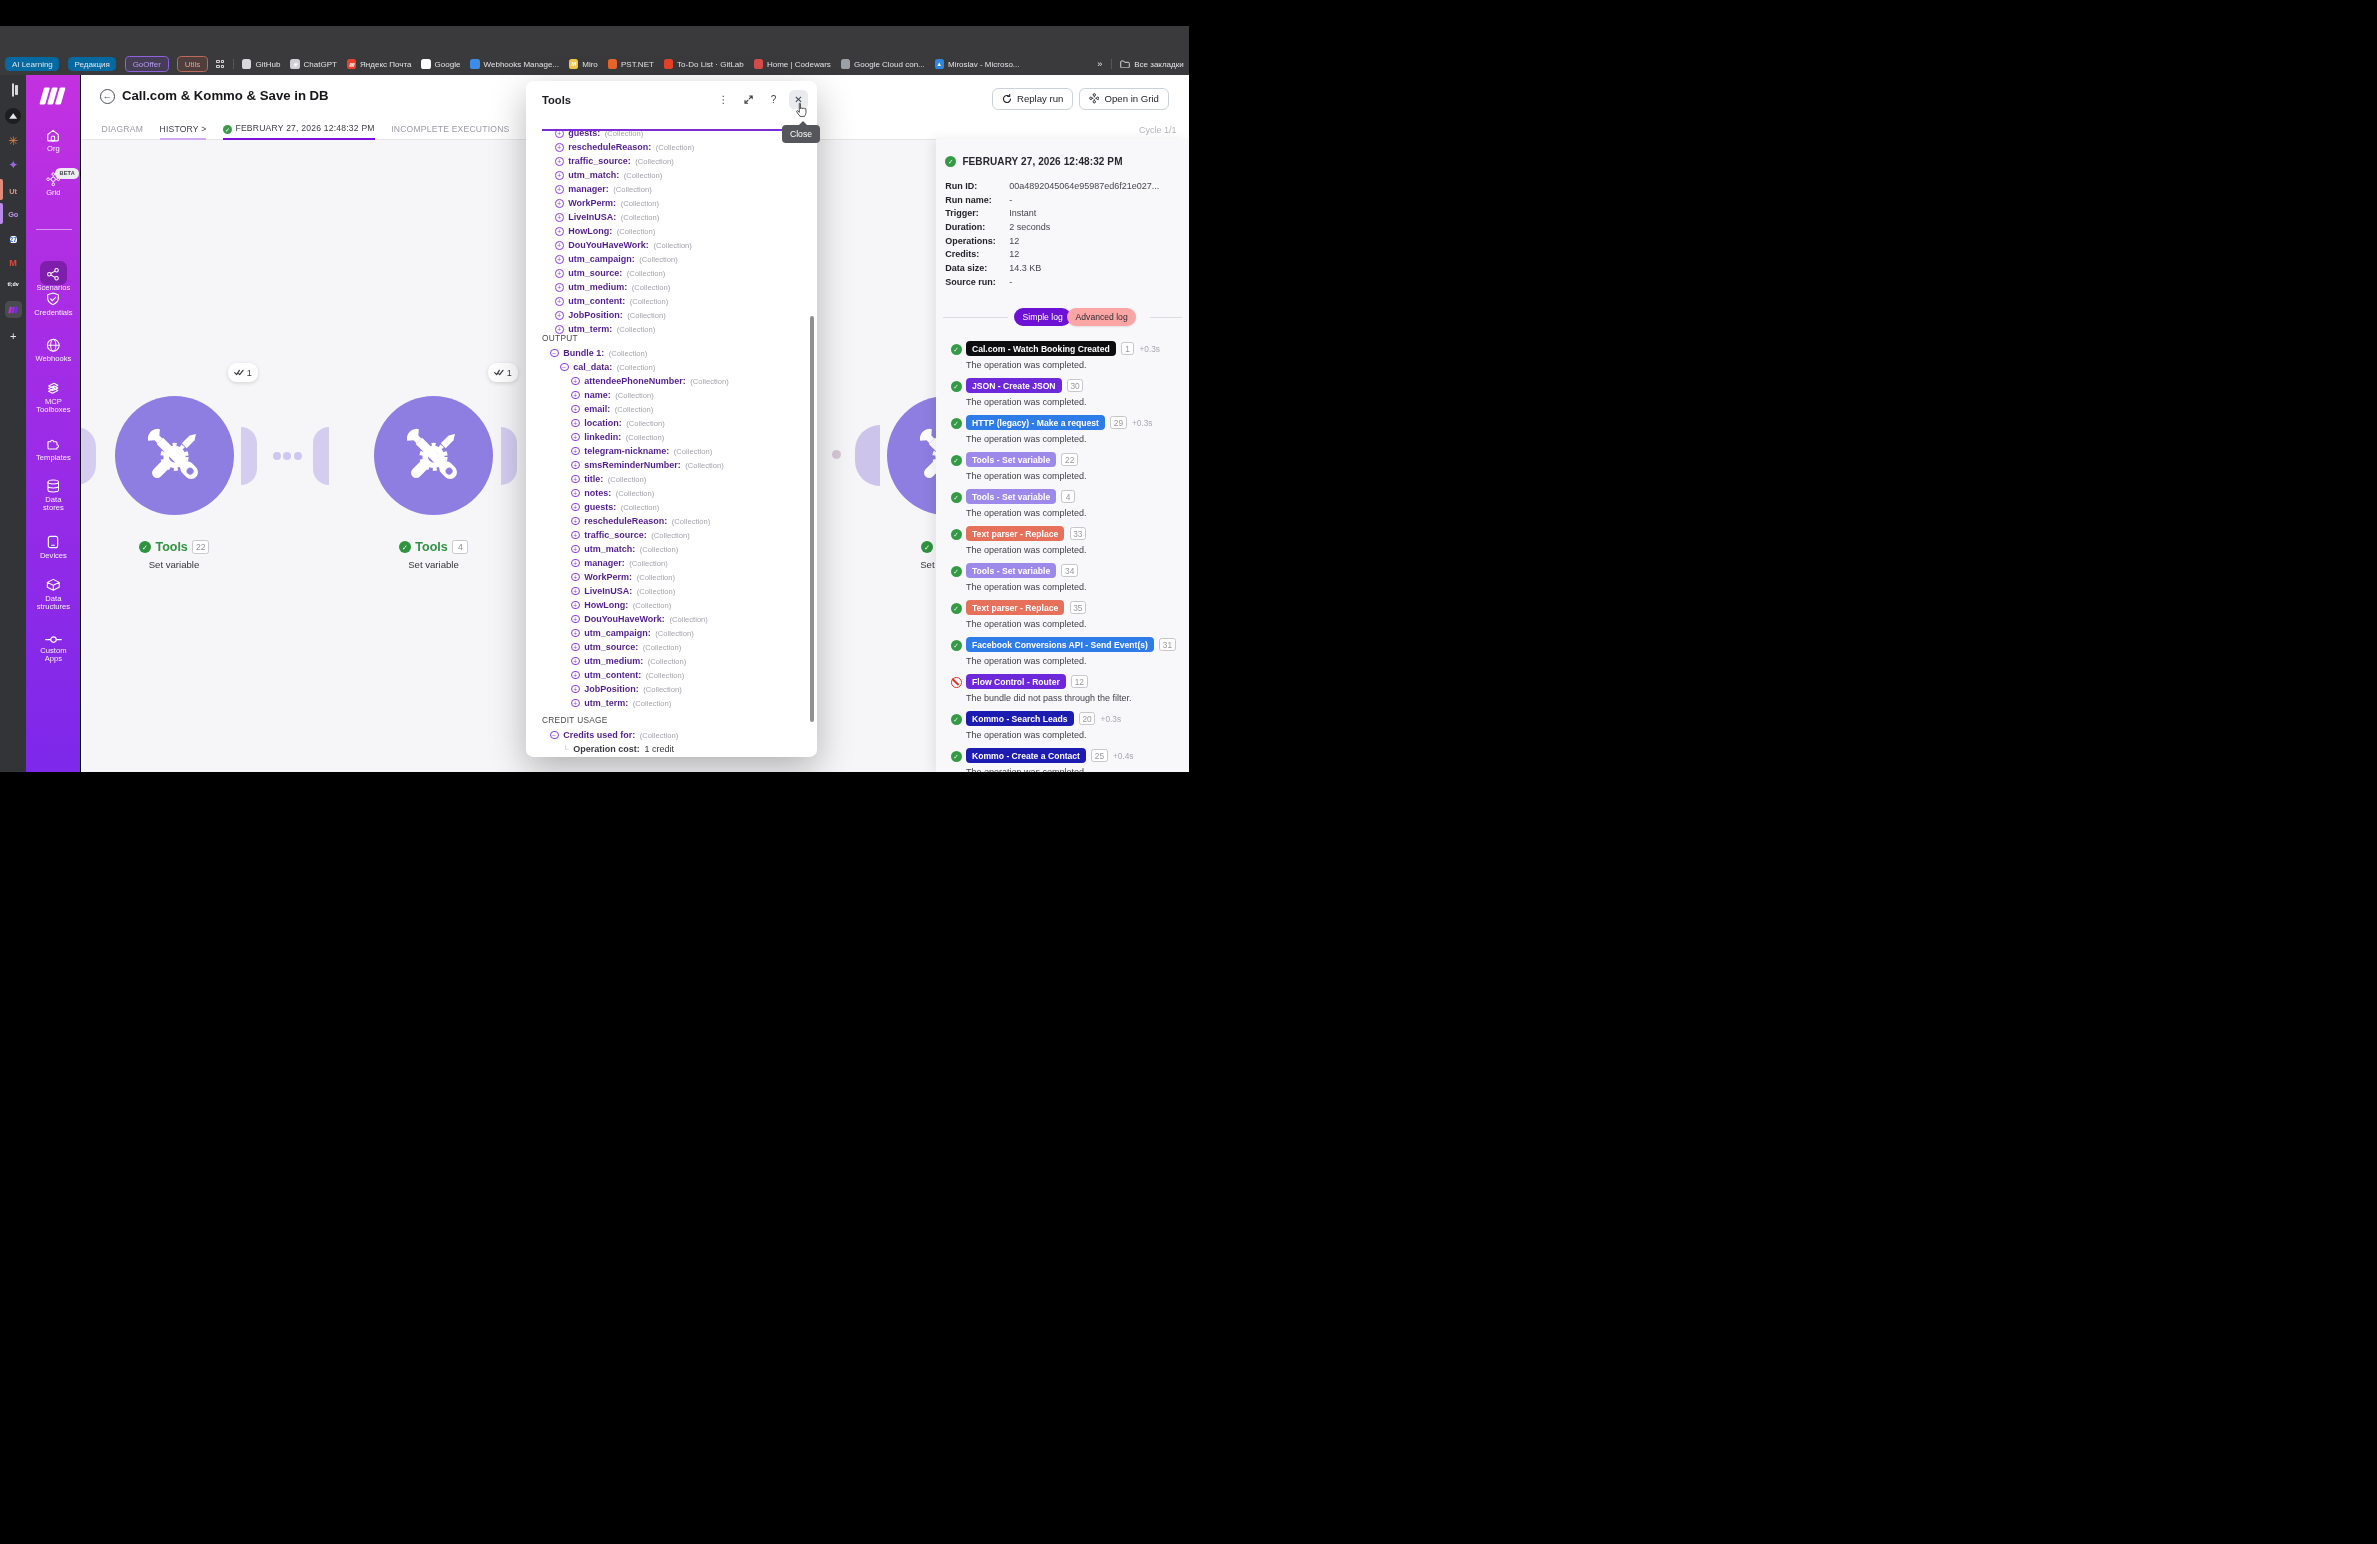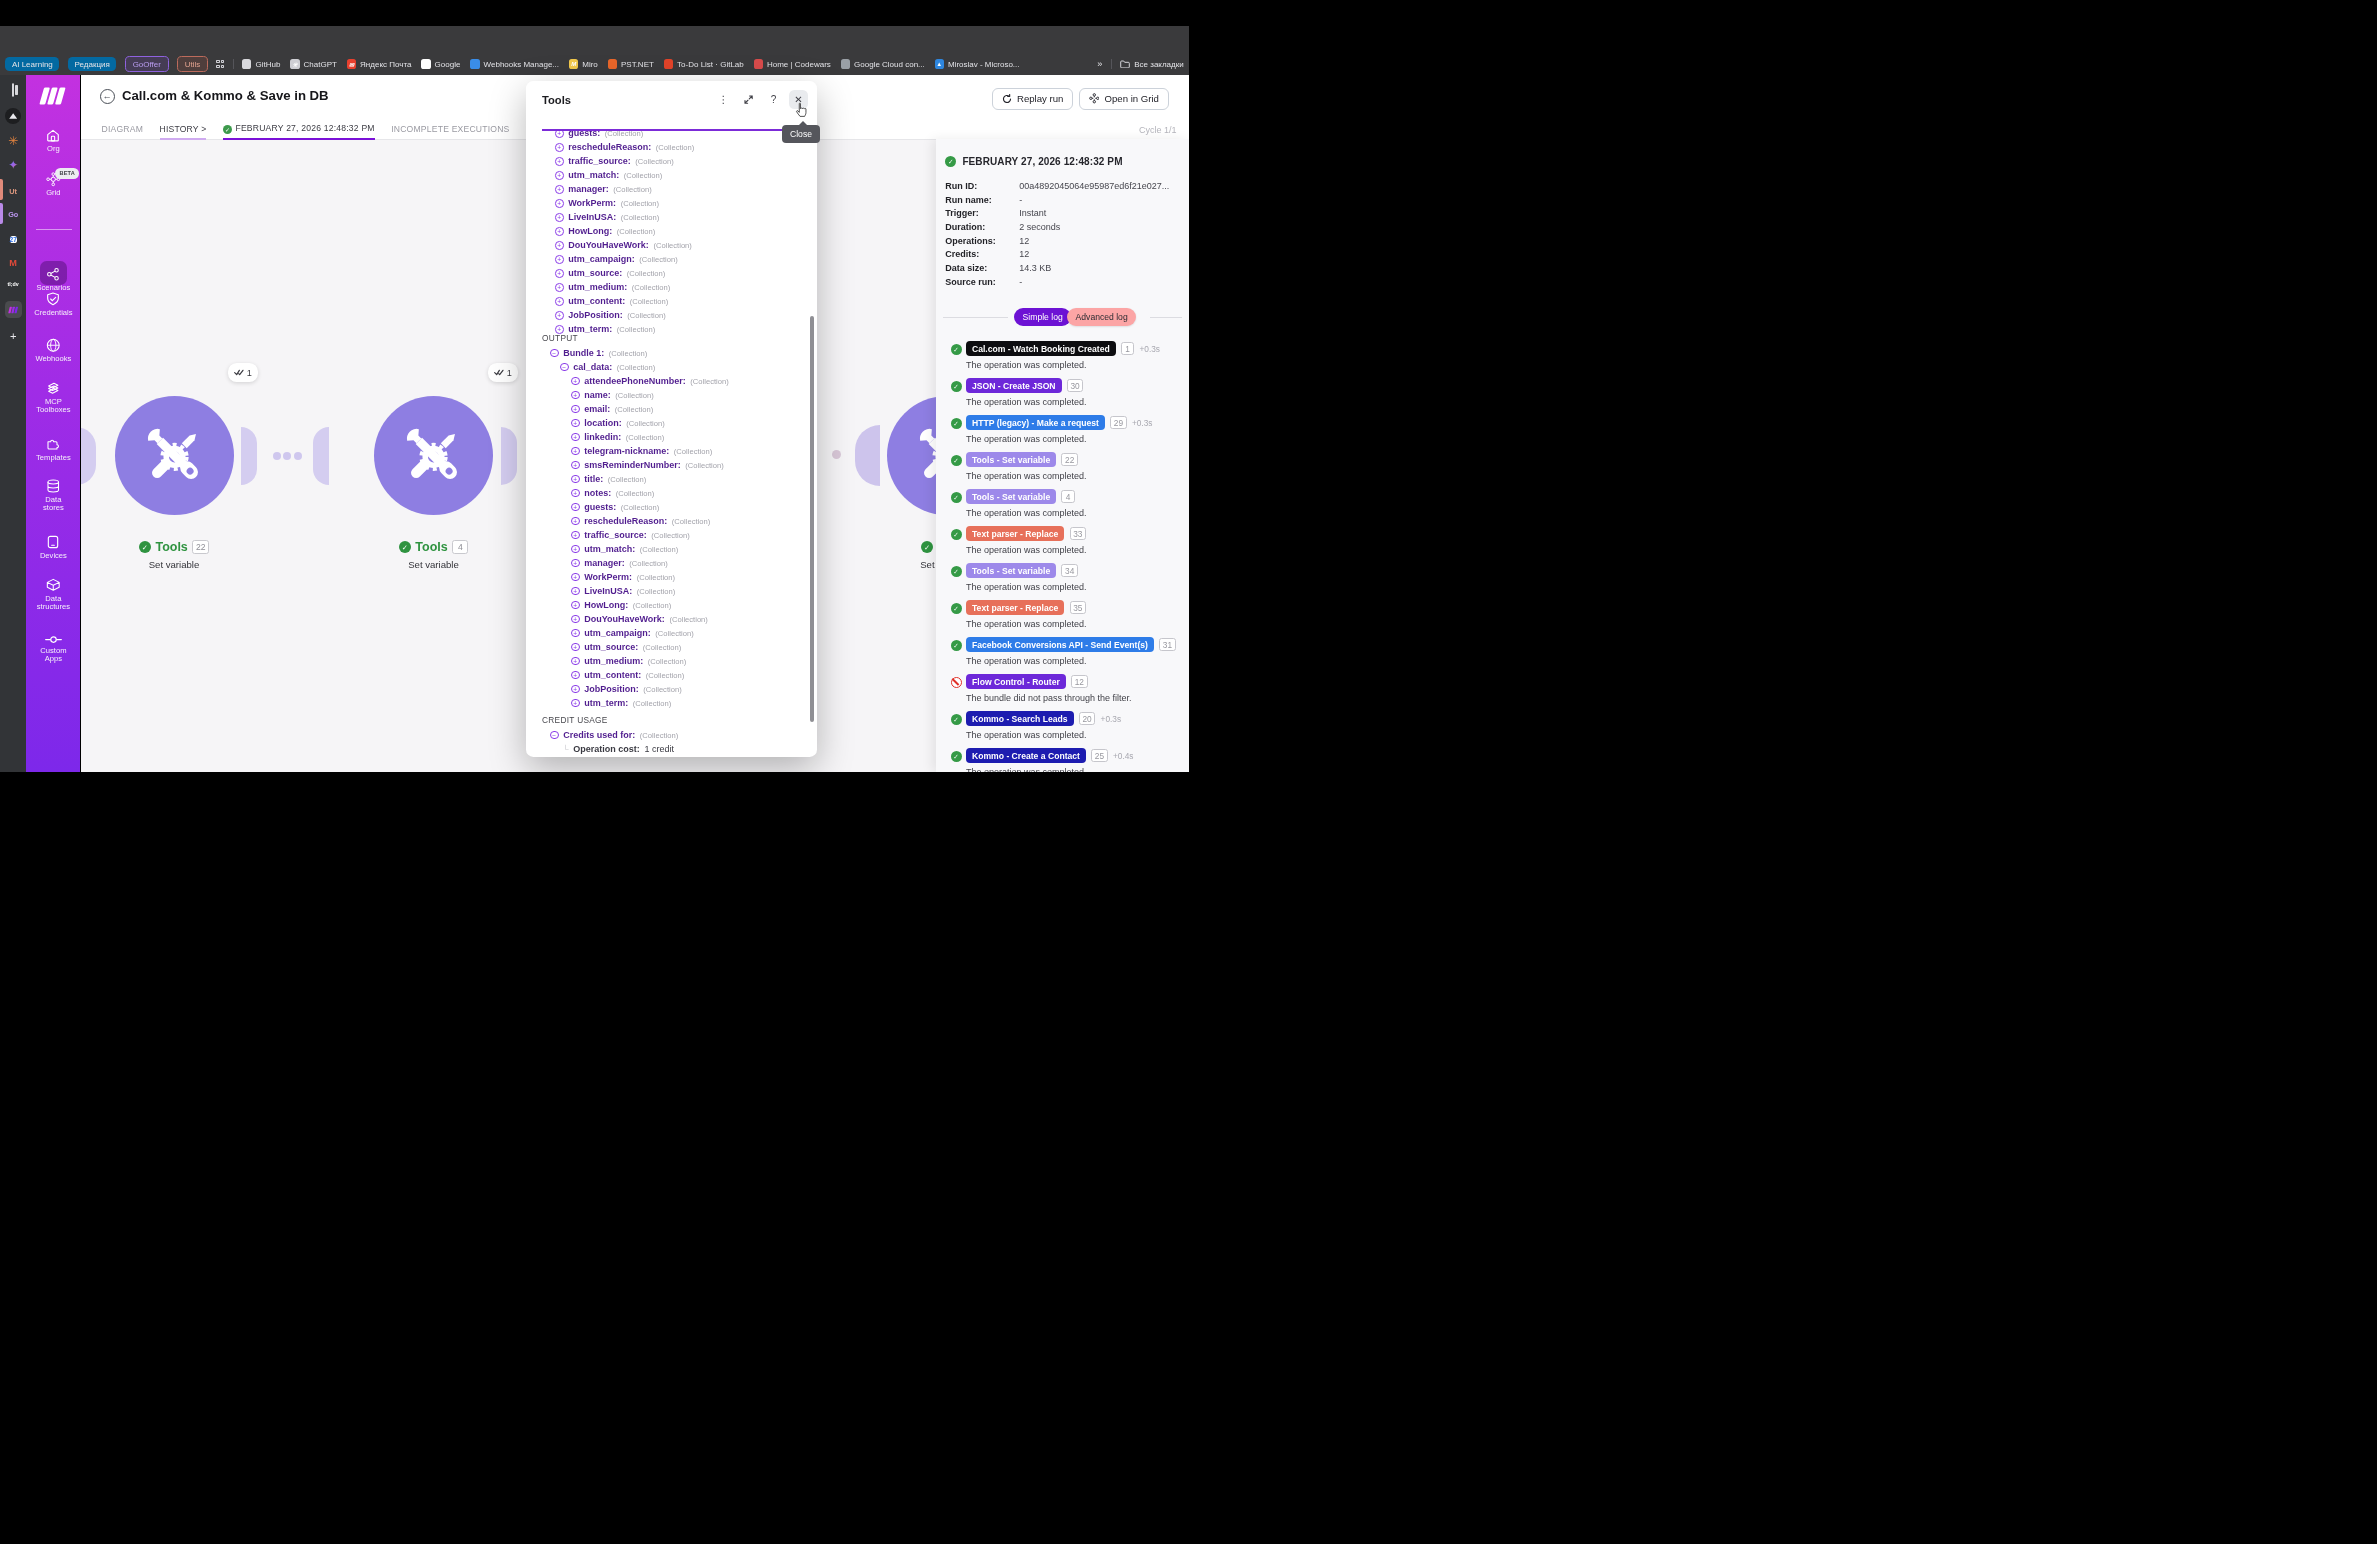--- a/index.html
+++ b/index.html
@@ -158,21 +158,21 @@
 
   
   .panel { position:absolute; left:936px; top:139px; width:253px; height:633px; background:#f8f8fa;
     box-shadow:-4px 0 10.6px rgba(0,0,0,.08); z-index:2; }
   .p-ts { position:absolute; left:9.2px; top:17px; display:flex; align-items:center; gap:6px; }
   .p-check { width:11.2px; height:11.2px; border-radius:50%; background:#359a46; color:#fff; font-size:6.6px;
     display:flex; align-items:center; justify-content:center; flex:0 0 auto; }
   .p-tstext { font-size:10px; font-weight:bold; color:#26262c; letter-spacing:0.1px; }
   .p-details { position:absolute; left:9.2px; top:40px; }
   .drow { display:flex; height:13.7px; align-items:center; }
-  .dlab { width:74px; font-weight:bold; font-size:9px; color:#232328; }
+  .dlab { width:64px; font-weight:bold; font-size:9px; color:#232328; }
   .dval { font-size:9px; color:#46464e; }
   .p-toggle { position:absolute; left:0; top:169px; width:253px; height:18px; }
   .tg-line { position:absolute; top:8.6px; height:0.7px; background:#dcdce1; }
   .tg-pill { position:absolute; top:0; height:18px; border-radius:9.2px; font-size:8.6px;
     display:flex; align-items:center; padding:0 8.6px; }
   .tg-pill.on { background:#6d12d4; color:#fff; }
   .tg-pill.off { background:#fca5a5; color:#2c2c32; box-shadow:0 0.7px 2px rgba(0,0,0,.12); }
   .p-entries { position:absolute; left:0; top:202px; width:253px; }
   .entry { position:relative; height:37px; padding-left:30px; }
   .e-ic { position:absolute; left:14.5px; top:3.3px; width:11.2px; height:11.2px; border-radius:50%; }

